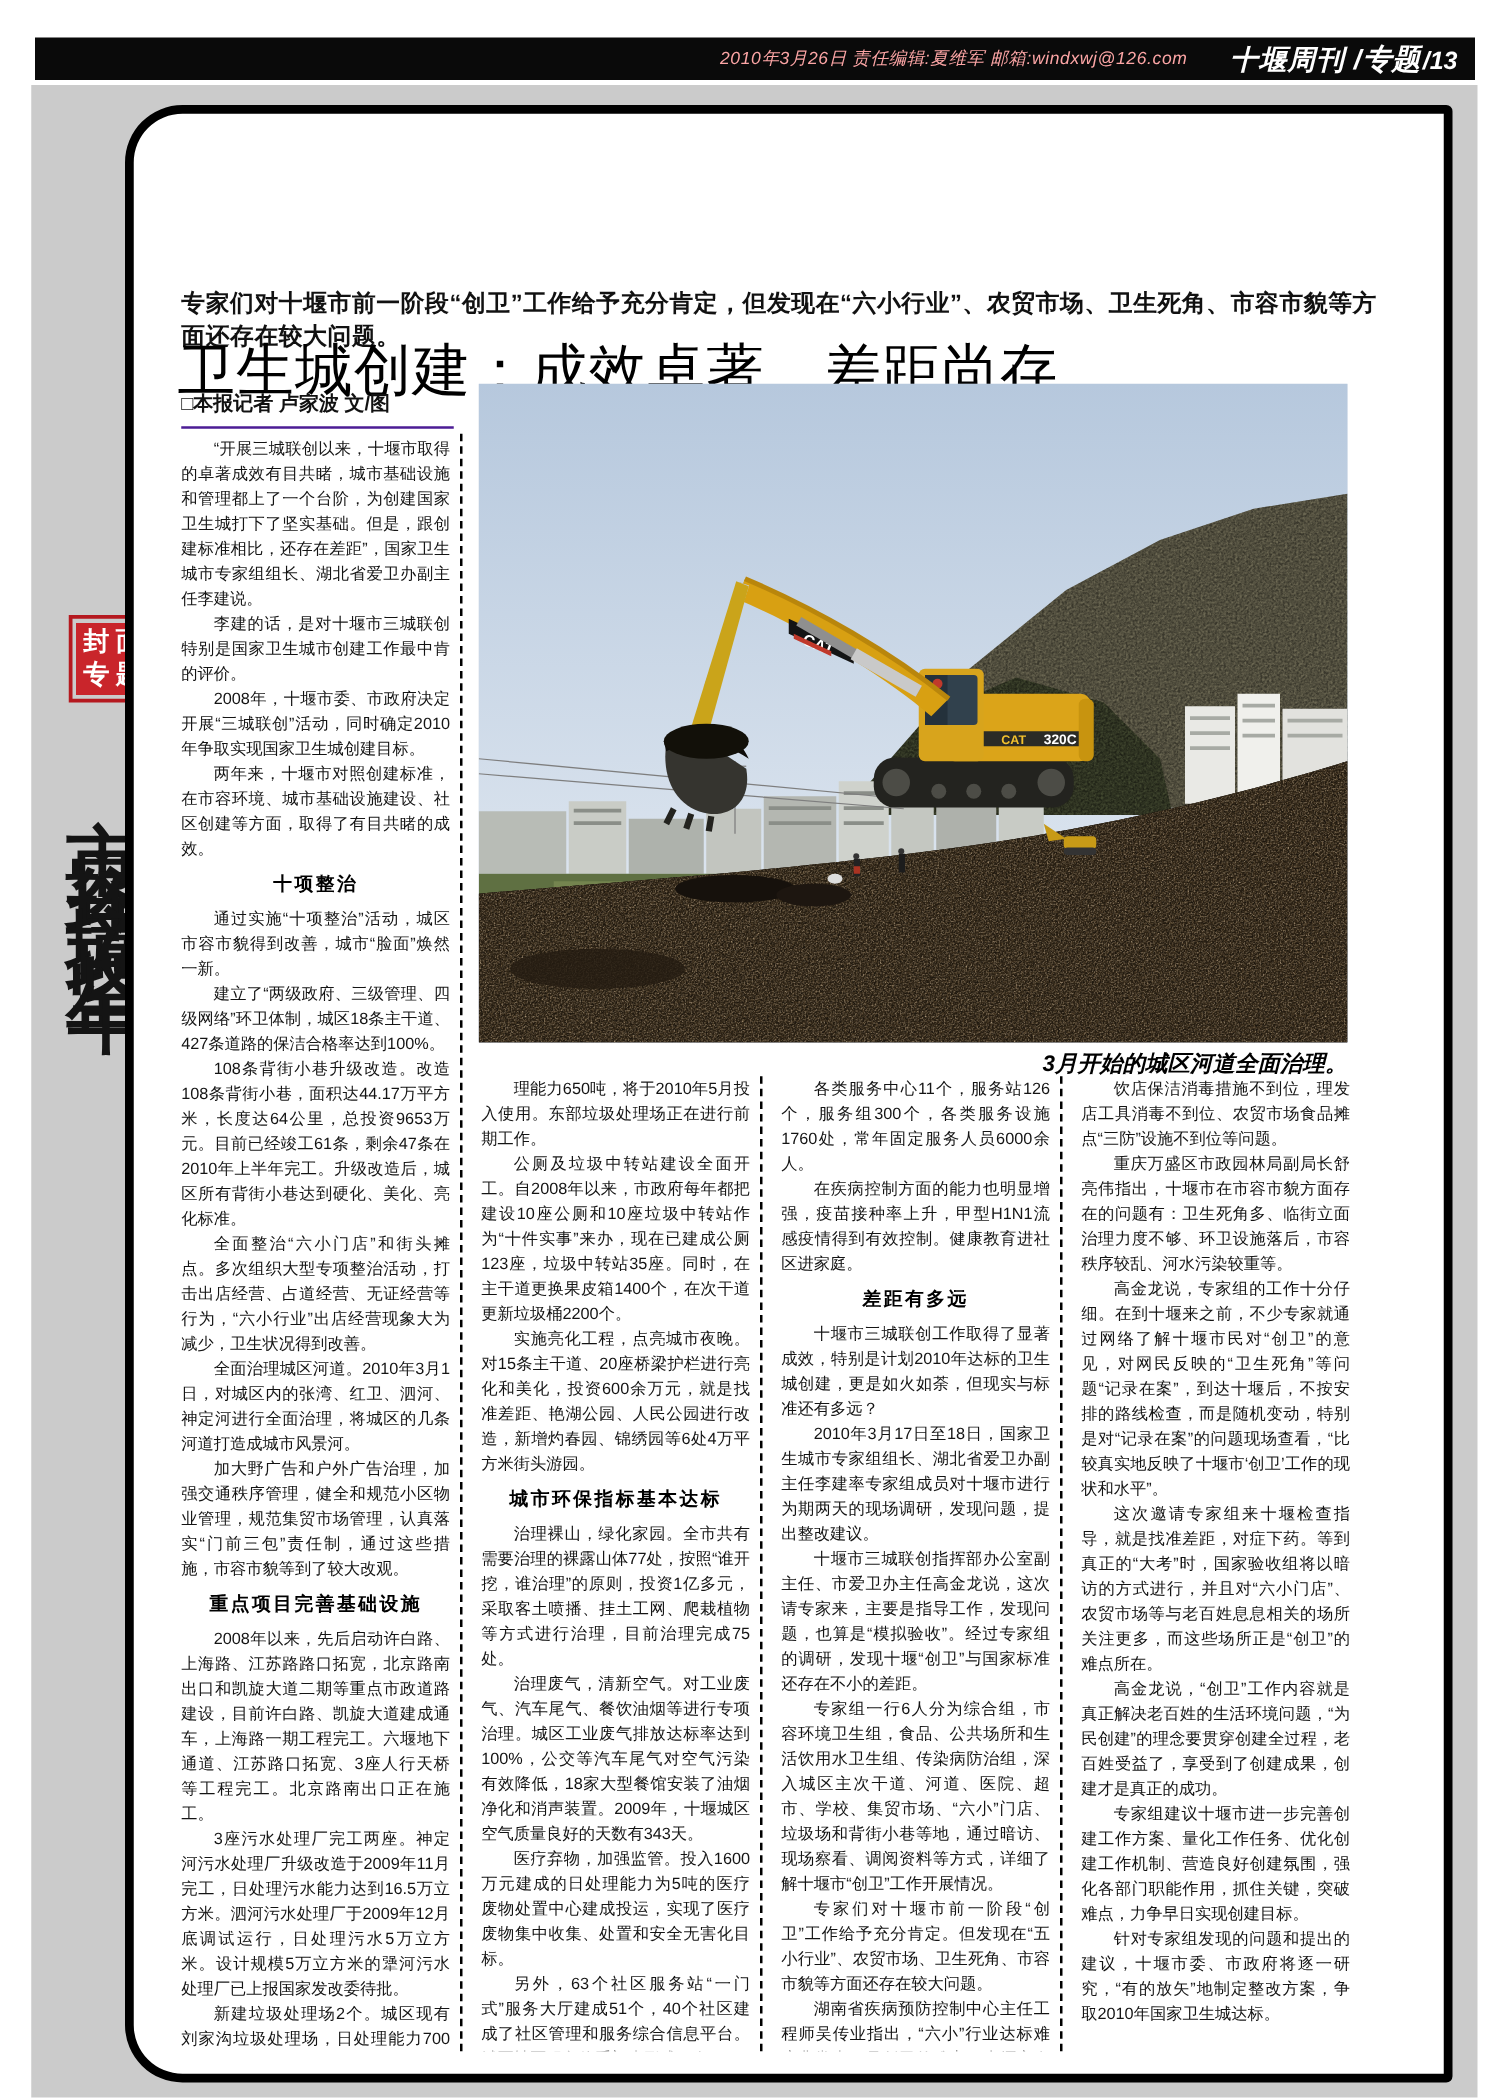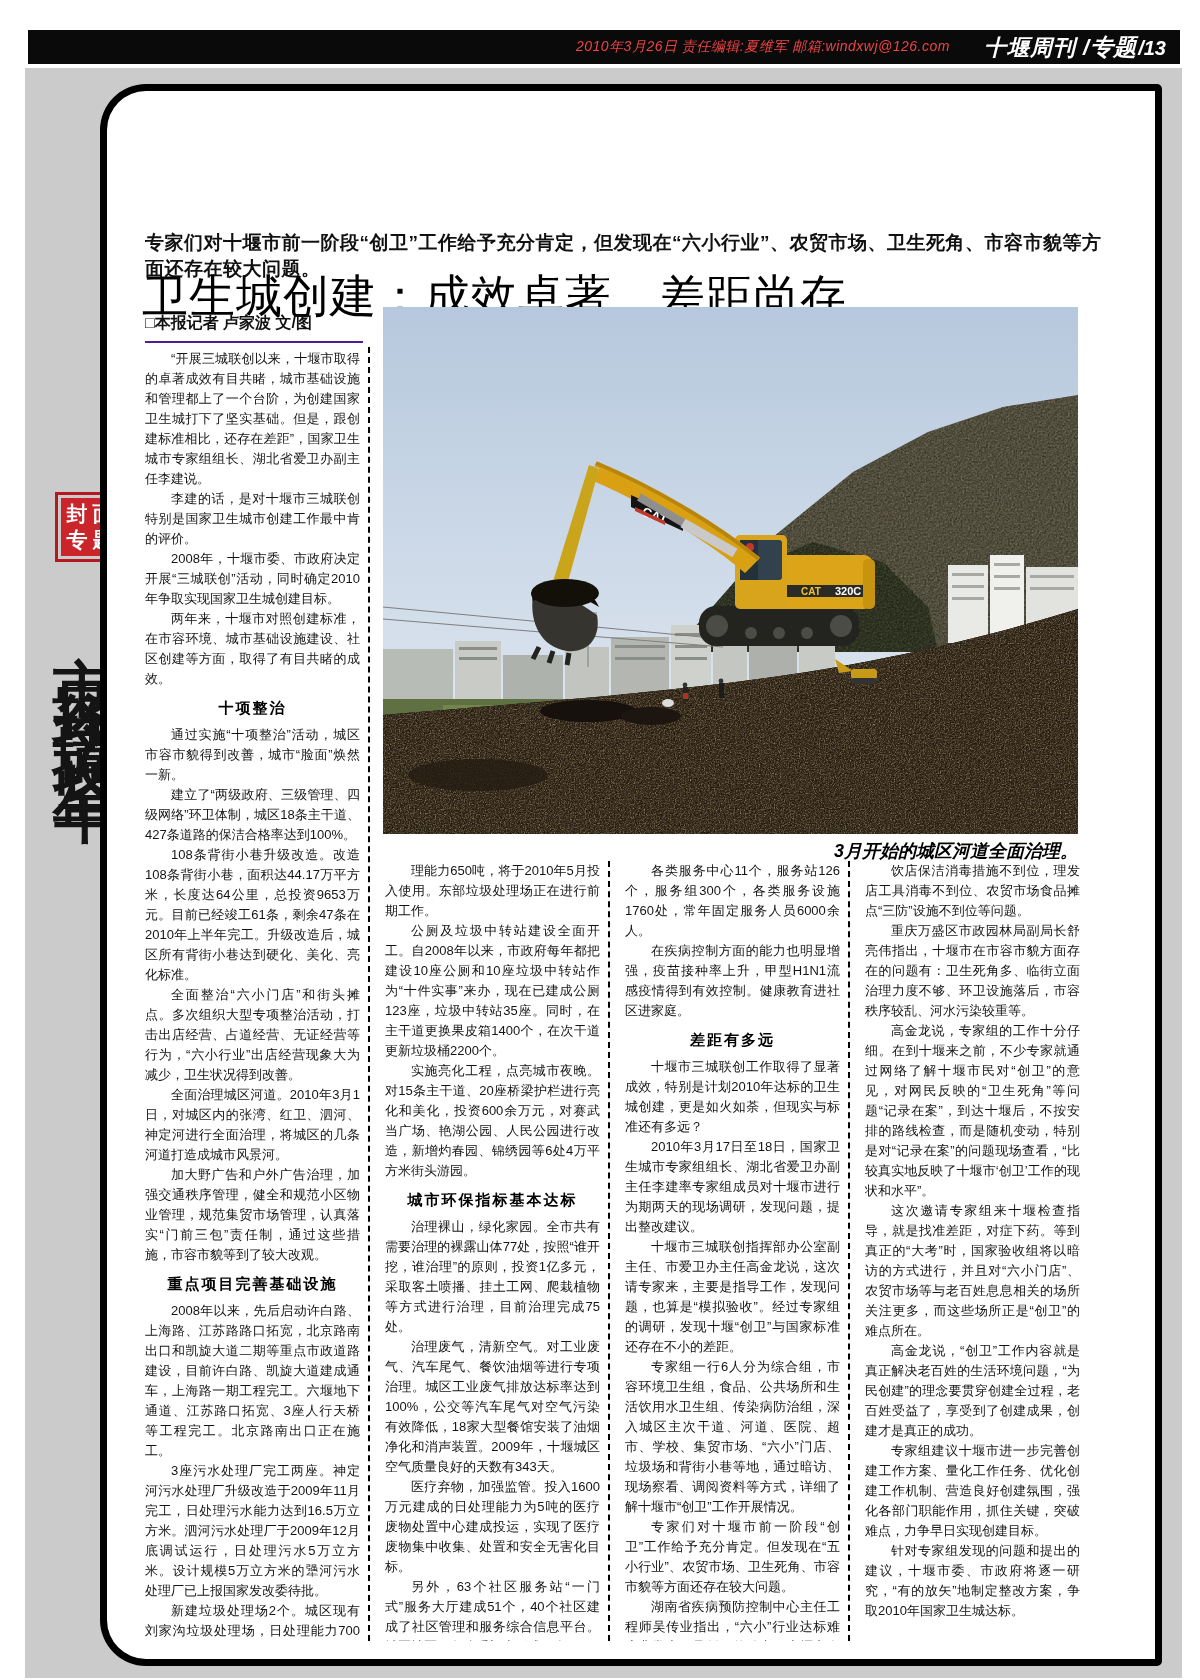--- a/index.html
+++ b/index.html
@@ -2,21 +2,21 @@
 <html><head>
 <meta charset="utf-8">
 <style>
   html,body{margin:0;padding:0;}
   body{width:1200px;height:1680px;background:#ffffff;position:relative;
        font-family:"Liberation Sans",sans-serif;color:#111;overflow:hidden;}
 
   
   .topbar{position:absolute;left:28px;top:30px;width:1152px;height:34px;background:#0a0a0a;
           display:flex;align-items:center;justify-content:flex-end;padding:0 14px;box-sizing:border-box;}
-  .topbar .dateline{color:#ef4444;font-style:italic;font-size:14px;margin-right:34px;letter-spacing:.5px;}
+  .topbar .dateline{color:#fca5a5;font-style:italic;font-size:14px;margin-right:34px;letter-spacing:.5px;}
   .topbar .mast{color:#fff;font-style:italic;display:flex;align-items:baseline;}
   .topbar .pub{font-size:22px;font-weight:600;letter-spacing:1px;}
   .topbar .sect{font-size:23px;font-weight:900;}
   .topbar .pageno{font-size:20px;font-weight:700;margin-left:2px;}
 
   
   .grey{position:absolute;left:25px;top:68px;width:1157px;height:1610px;background:#cbcbcb;}
   .stamp{position:absolute;left:55px;top:492px;width:70px;height:70px;box-sizing:border-box;
          border:3px solid #b5191f;padding:3px;background:#c9252b;background-clip:content-box;
          display:flex;flex-direction:column;align-items:center;justify-content:center;}
@@ -242,21 +242,21 @@
       <div class="para">加大野广告和户外广告治理，加强交通秩序管理，健全和规范小区物业管理，规范集贸市场管理，认真落实“门前三包”责任制，通过这些措施，市容市貌等到了较大改观。</div>
       <div class="col-heading">重点项目完善基础设施</div>
       <div class="para">2008年以来，先后启动许白路、上海路、江苏路路口拓宽，北京路南出口和凯旋大道二期等重点市政道路建设，目前许白路、凯旋大道建成通车，上海路一期工程完工。六堰地下通道、江苏路口拓宽、3座人行天桥等工程完工。北京路南出口正在施工。</div>
       <div class="para">3座污水处理厂完工两座。神定河污水处理厂升级改造于2009年11月完工，日处理污水能力达到16.5万立方米。泗河污水处理厂于2009年12月底调试运行，日处理污水5万立方米。设计规模5万立方米的犟河污水处理厂已上报国家发改委待批。</div>
       <div class="para">新建垃圾处理场2个。城区现有刘家沟垃圾处理场，日处理能力700吨，在建的西部垃圾处理场设计日处</div>
     </div>
   <div class="vsep" id="sep1"></div>
   <div class="col" id="col2">
       <div class="para">理能力650吨，将于2010年5月投入使用。东部垃圾处理场正在进行前期工作。</div>
       <div class="para">公厕及垃圾中转站建设全面开工。自2008年以来，市政府每年都把建设10座公厕和10座垃圾中转站作为“十件实事”来办，现在已建成公厕123座，垃圾中转站35座。同时，在主干道更换果皮箱1400个，在次干道更新垃圾桶2200个。</div>
-      <div class="para">实施亮化工程，点亮城市夜晚。对15条主干道、20座桥梁护栏进行亮化和美化，投资600余万元，对赛武当广场、艳湖公园、人民公园进行改造，新增灼春园、锦绣园等6处4万平方米街头游园。</div>
+      <div class="para">实施亮化工程，点亮城市夜晚。对15条主干道、20座桥梁护栏进行亮化和美化，投资600余万元，就是找准差距、艳湖公园、人民公园进行改造，新增灼春园、锦绣园等6处4万平方米街头游园。</div>
       <div class="col-heading">城市环保指标基本达标</div>
       <div class="para">治理裸山，绿化家园。全市共有需要治理的裸露山体77处，按照“谁开挖，谁治理”的原则，投资1亿多元，采取客土喷播、挂土工网、爬栽植物等方式进行治理，目前治理完成75处。</div>
       <div class="para">治理废气，清新空气。对工业废气、汽车尾气、餐饮油烟等进行专项治理。城区工业废气排放达标率达到100%，公交等汽车尾气对空气污染有效降低，18家大型餐馆安装了油烟净化和消声装置。2009年，十堰城区空气质量良好的天数有343天。</div>
       <div class="para">医疗弃物，加强监管。投入1600万元建成的日处理能力为5吨的医疗废物处置中心建成投运，实现了医疗废物集中收集、处置和安全无害化目标。</div>
       <div class="para">另外，63个社区服务站“一门式”服务大厅建成51个，40个社区建成了社区管理和服务综合信息平台。城区社区服务体系初步形成，有</div>
     </div>
   <div class="vsep" id="sep2"></div>
   <div class="col" id="col3">
       <div class="para">各类服务中心11个，服务站126个，服务组300个，各类服务设施1760处，常年固定服务人员6000余人。</div>
       <div class="para">在疾病控制方面的能力也明显增强，疫苗接种率上升，甲型H1N1流感疫情得到有效控制。健康教育进社区进家庭。</div>

